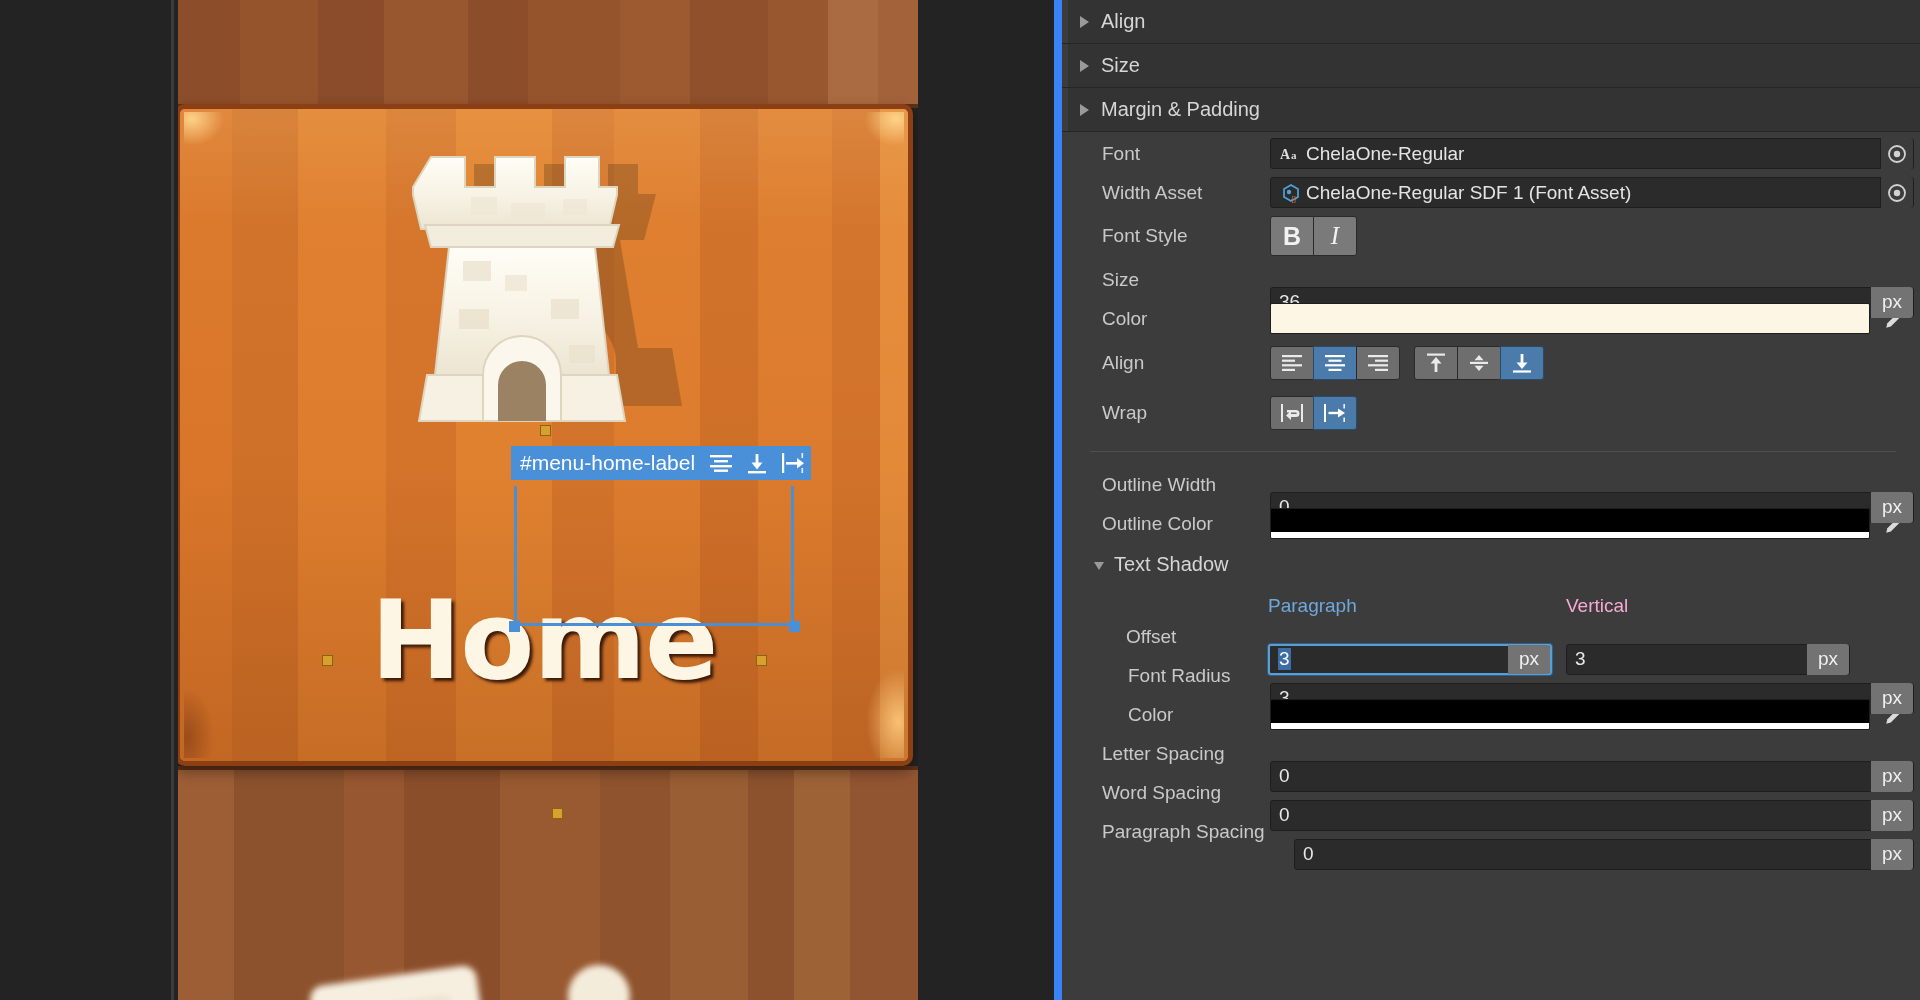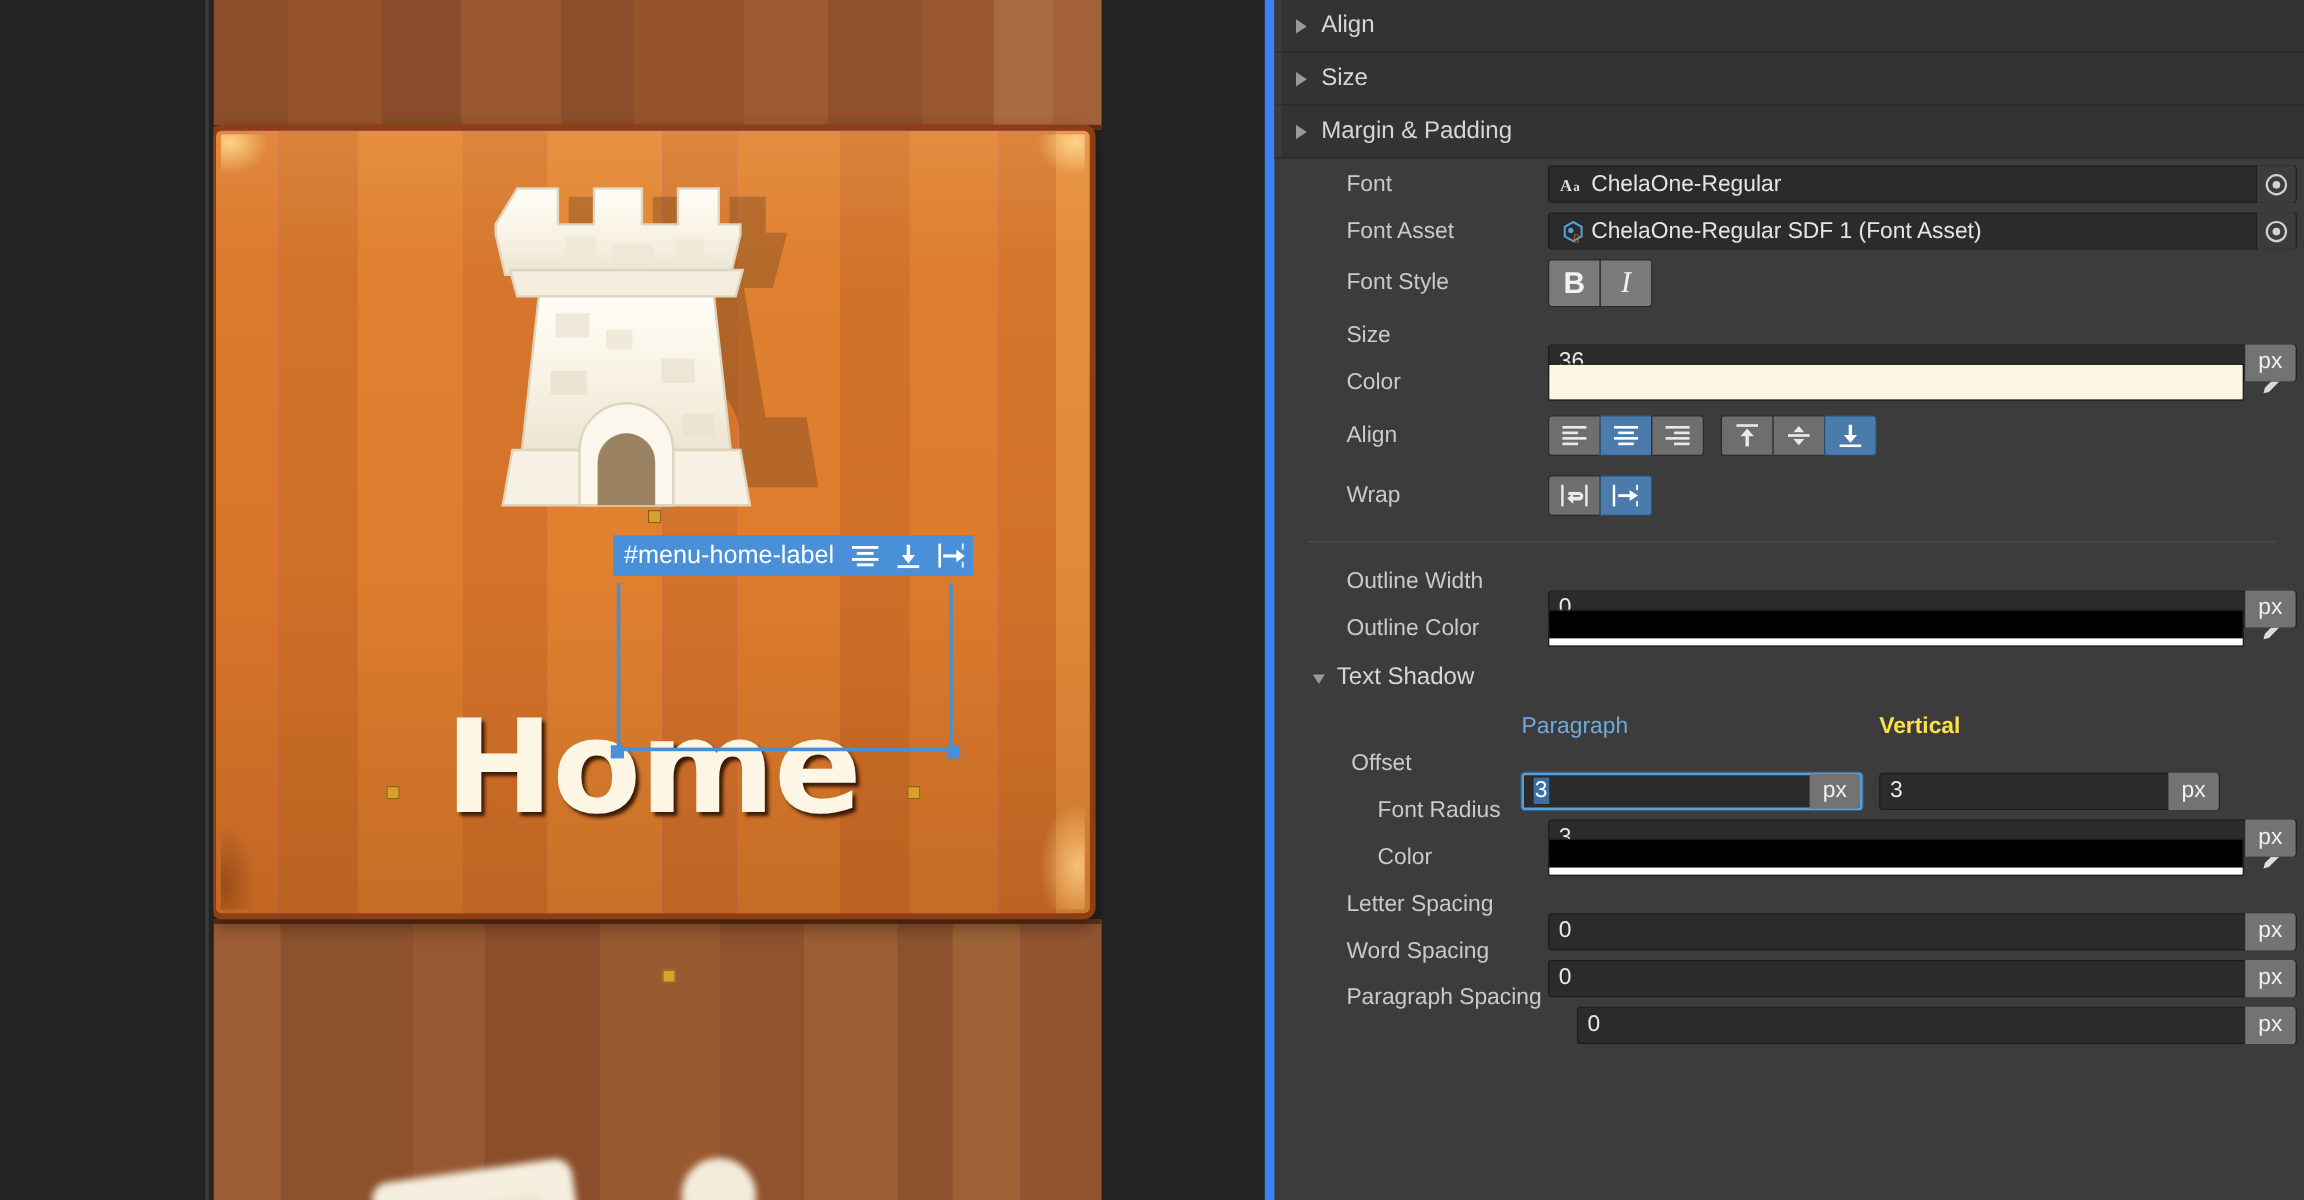--- a/index.html
+++ b/index.html
@@ -182,21 +182,21 @@
     border-left:5px solid transparent;
     border-right:5px solid transparent;
     margin-right:10px; margin-top:3px;
   }
 
   .prop-body { padding-top:2px; }
 
   .row {
     display:flex; align-items:center;
     height:39px;
-    padding-left:60px;
+    padding-left:40px;
   }
   .row .label {
     width:168px; flex:0 0 auto;
     color:#c9c9c9; font-size:19px;
   }
   .row.indent .label { padding-left:26px; width:168px; }
   .row .field-wrap { flex:1 1 auto; display:flex; align-items:center; }
 
   
   .obj-field {
@@ -288,21 +288,21 @@
 
   .col-head-row {
     display:flex; align-items:flex-end;
     height:32px; padding-left:38px;
   }
   .col-head-row .spacer { width:168px; flex:0 0 auto; }
   .col-head {
     font-size:19px; width:298px; flex:0 0 auto;
   }
   .col-head.hl { color:#6fa8dc; }
-  .col-head.plain { color:#fde047;font-weight:bold; }
+  .col-head.plain { color:#f9a8d4; }
 
   .dual-row { display:flex; align-items:center; height:39px; padding-left:38px; }
   .dual-row .label { width:168px; flex:0 0 auto; padding-left:26px; color:#c9c9c9; font-size:19px; }
   .dual-field { width:284px; flex:0 0 auto; margin-right:14px; }
 
   .row.long-label .label { width:192px; }
 </style>
 </head>
 <body>
 
@@ -498,21 +498,21 @@
               <svg width="20" height="20" viewBox="0 0 20 20">
                 <circle cx="10" cy="10" r="8" fill="none" stroke="#d2d2d2" stroke-width="1.8"></circle>
                 <circle cx="10" cy="10" r="3.2" fill="#d2d2d2"></circle>
               </svg>
             </span>
           </span>
         </span>
       </div>
 
       <div class="row">
-        <span class="label">Font Asset</span>
+        <span class="label">Width Asset</span>
         <span class="field-wrap">
           <span class="obj-field">
             <span class="obj-ico">
               <svg width="20" height="20" viewBox="0 0 20 20">
                 <path d="M10 2 L17 6 v8 l-7 4 l-7 -4 v-8 z" fill="none" stroke="#4fa3d8" stroke-width="1.7"></path>
                 <circle cx="8" cy="9" r="2.2" fill="#4fa3d8"></circle>
                 <text x="10" y="18" font-family="Liberation Sans, sans-serif" font-size="8" fill="#d86a2a">{}</text>
               </svg>
             </span>
             <span>ChelaOne-Regular SDF 1 (Font Asset)</span>

